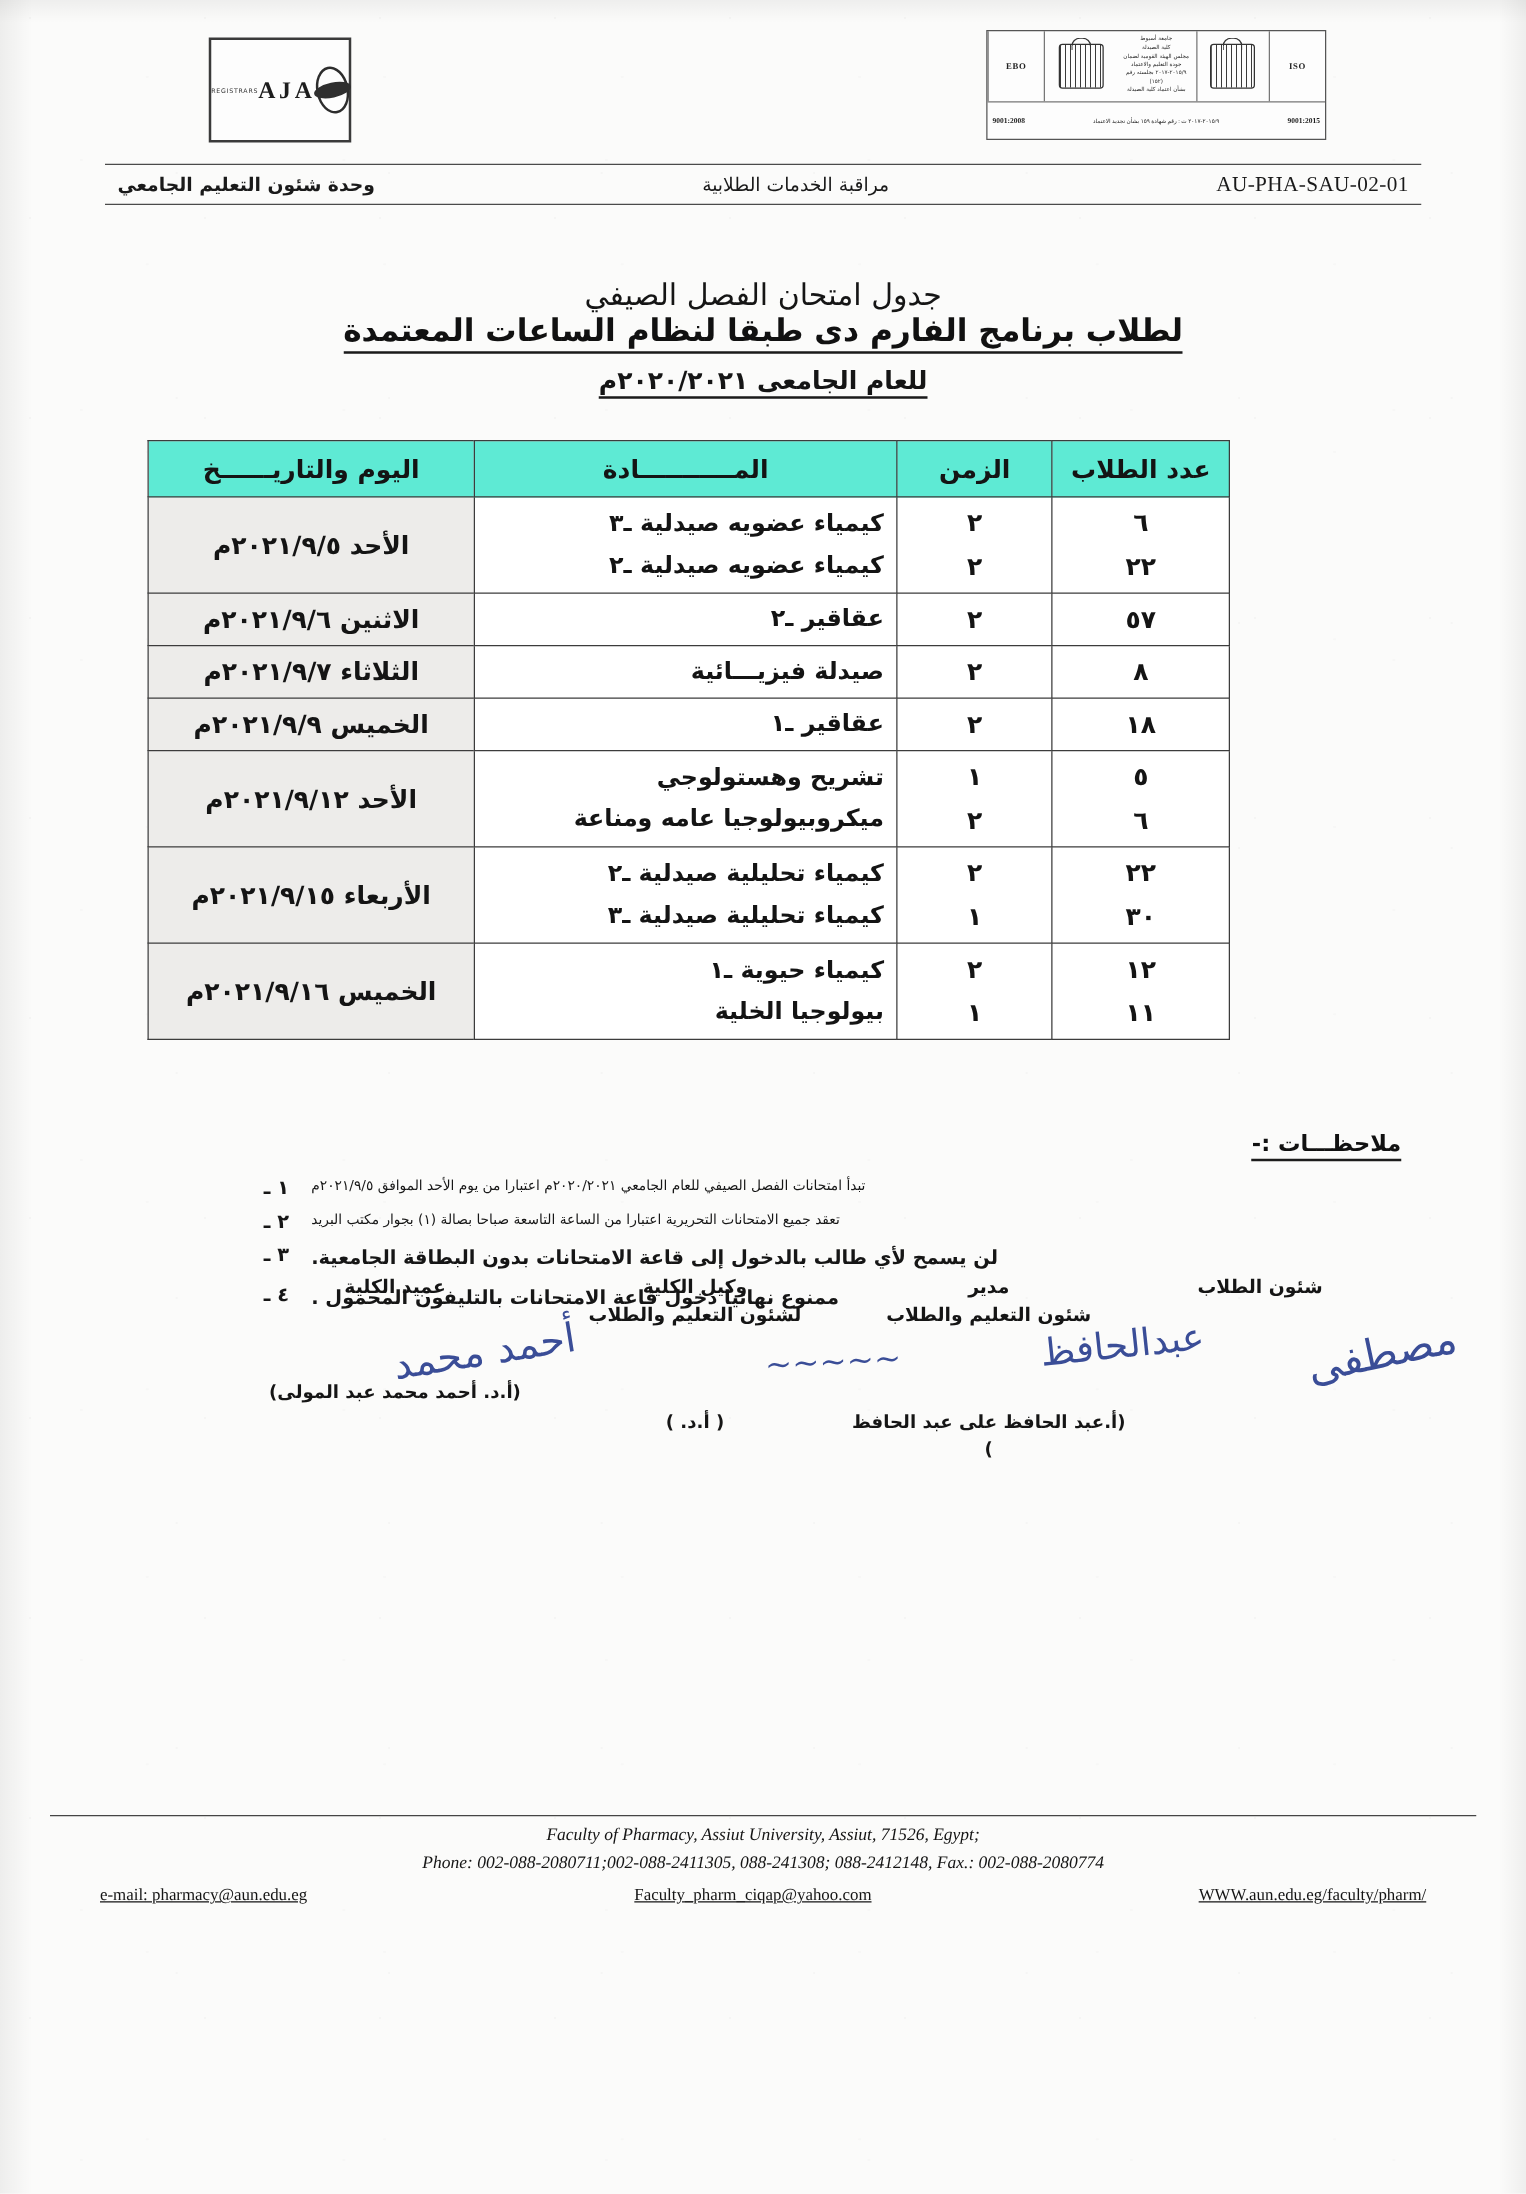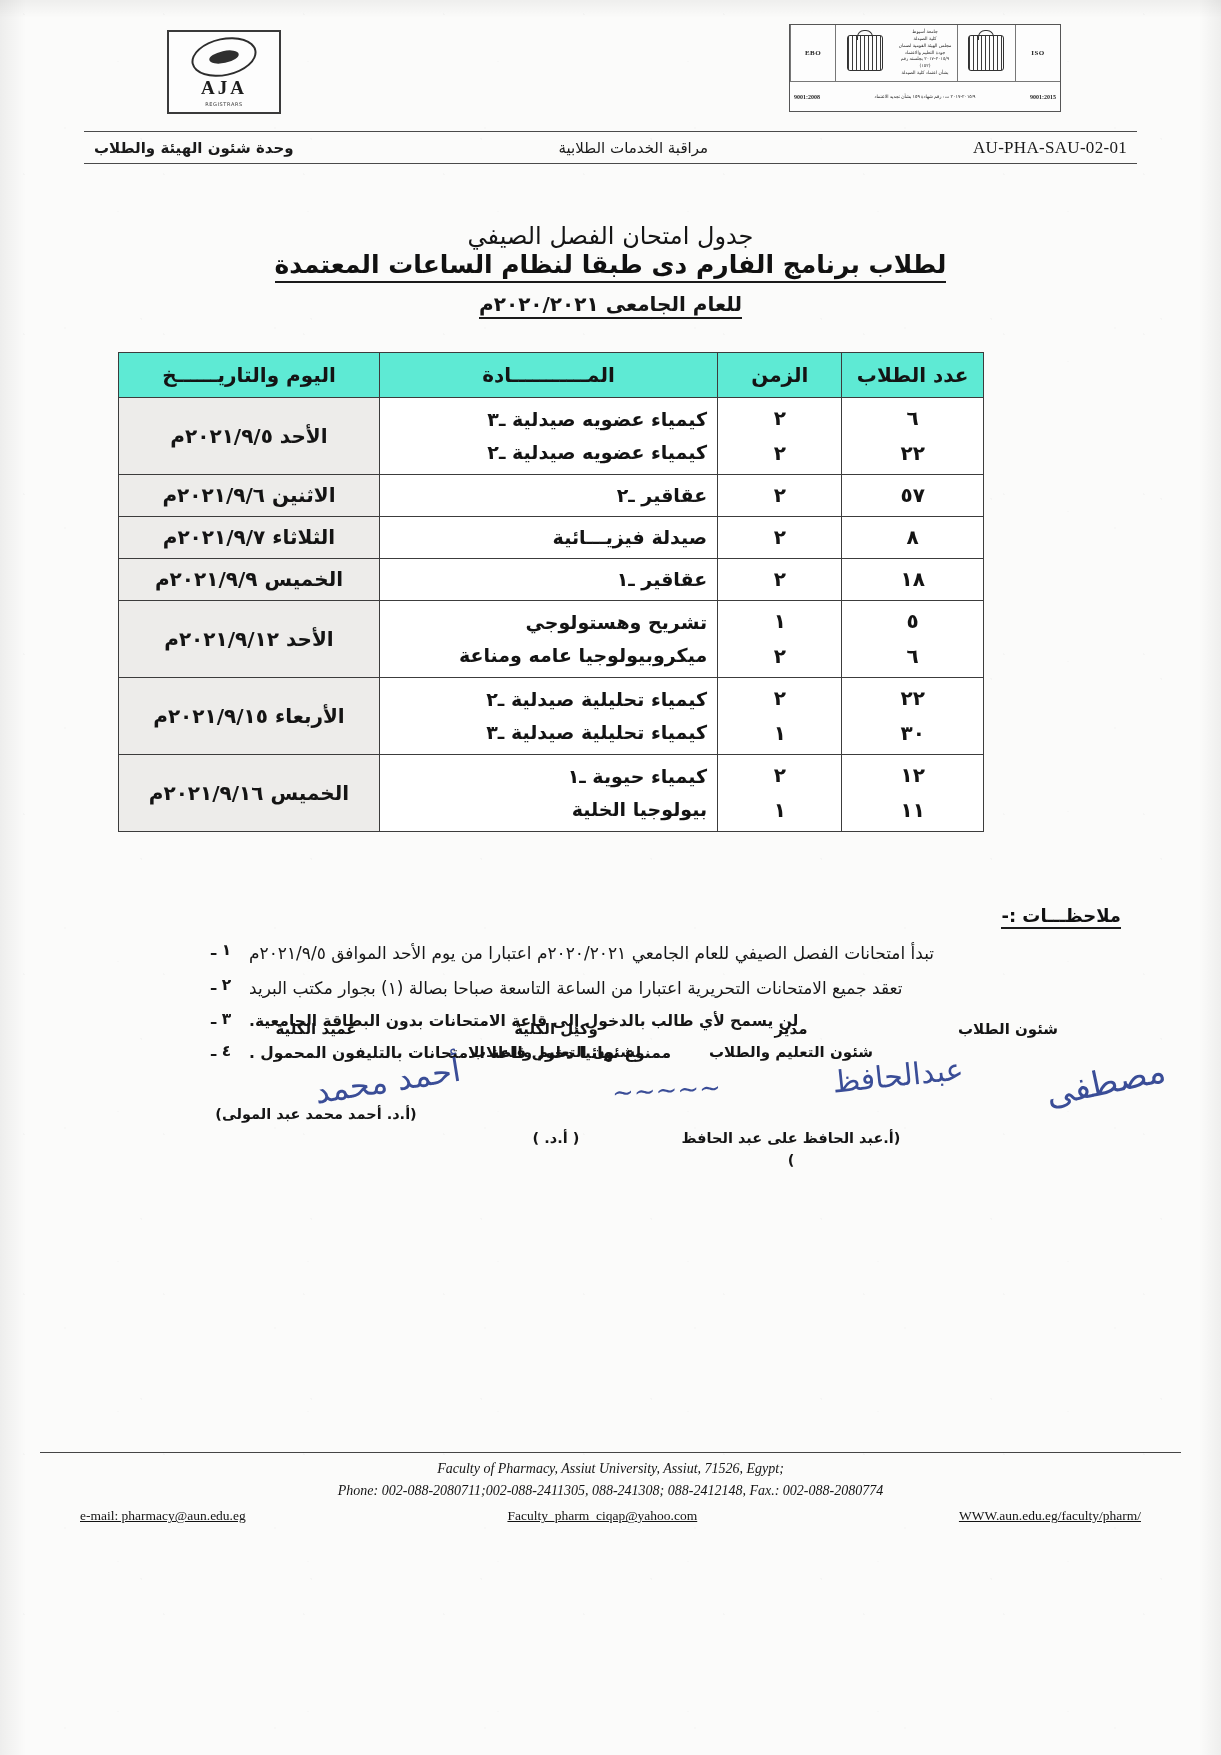--- a/index.html
+++ b/index.html
@@ -29,21 +29,21 @@
       radial-gradient(circle at 83% 77%, rgba(0,0,0,.03) 0 1px, transparent 1px),
       radial-gradient(circle at 31% 64%, rgba(0,0,0,.02) 0 1px, transparent 1px);
     background-size:140px 160px,190px 150px,170px 180px,210px 200px;
     opacity:.8;
   }
 
   
   .logo-aja{
     position:absolute;left:167px;top:30px;width:110px;height:80px;
     border:2px solid #3a3a3a;
-    display:flex;flex-direction:column;align-items:center;justify-content:center;
+    display:flex;flex-direction:row;align-items:center;justify-content:center;
     background:#fdfdfd;
     text-align:right;
   }
   .logo-aja .ring{
     width:62px;height:34px;border:2px solid #2d2d2d;border-radius:50%;
     position:relative;display:flex;align-items:center;justify-content:center;
     transform:rotate(-12deg);
   }
   .logo-aja .ring:after{
     content:"";position:absolute;width:30px;height:12px;background:#2f2f2f;border-radius:50%;
@@ -131,21 +131,21 @@
 
   
   .notes{position:absolute;right:100px;top:905px;width:930px;text-align:right;}
   .notes-title{
     font-size:18px;font-weight:bold;display:inline-block;
     border-bottom:2px solid #1c1c1c;padding-bottom:1px;margin-bottom:12px;
   }
   .note{display:flex;justify-content:flex-end;gap:10px;margin-bottom:9px;font-size:15.5px;color:#161616;}
   .note .idx{font-weight:bold;min-width:28px;text-align:left;margin-left:20px;}
   .note .txt{line-height:1.5;font-weight:bold;}
-  .note.n1 .txt,.note.n2 .txt{font-weight:normal;font-size:17px;}
+  .note.n1 .txt,.note.n2 .txt{font-weight:normal;font-size:11px;}
 
   
   .sigs{position:absolute;left:110px;right:110px;top:1018px;height:130px;}
   .sig{position:absolute;text-align:center;font-size:15px;color:#151515;line-height:1.55;font-weight:bold;}
   .sig.s1{right:8px;width:190px;}
   .sig.s2{right:205px;width:230px;}
   .sig.s3{right:440px;width:230px;}
   .sig.s4{right:675px;width:240px;}
   .sig-name{margin-top:62px;font-size:14.5px;font-weight:bold;}
   .ink{
@@ -205,21 +205,21 @@
       <span>9001:2015</span>
       <span class="mid">٢٠١٥/٩-٢٠١٧ ت : رقم شهادة ١٥٩ بشأن تجديد الاعتماد</span>
       <span>9001:2008</span>
     </div>
   </div>
 
   <div class="hdr-rule"></div>
   <div class="hdr-row">
     <span class="hdr-code">AU-PHA-SAU-02-01</span>
     <span class="hdr-mid">مراقبة الخدمات الطلابية</span>
-    <span class="hdr-right">وحدة شئون الهيئة والطلاب</span>
+    <span class="hdr-right">وحدة شئون التعليم الجامعي</span>
   </div>
   <div class="hdr-rule2"></div>
 
   <div class="title-wrap">
     <div class="t-line1">جدول امتحان الفصل الصيفي</div>
     <div><span class="t-line2">لطلاب برنامج الفارم دى طبقا لنظام الساعات المعتمدة</span></div>
     <div><span class="t-line3">للعام الجامعى ٢٠٢٠/٢٠٢١م</span></div>
   </div>
 
   <table class="tbl">

